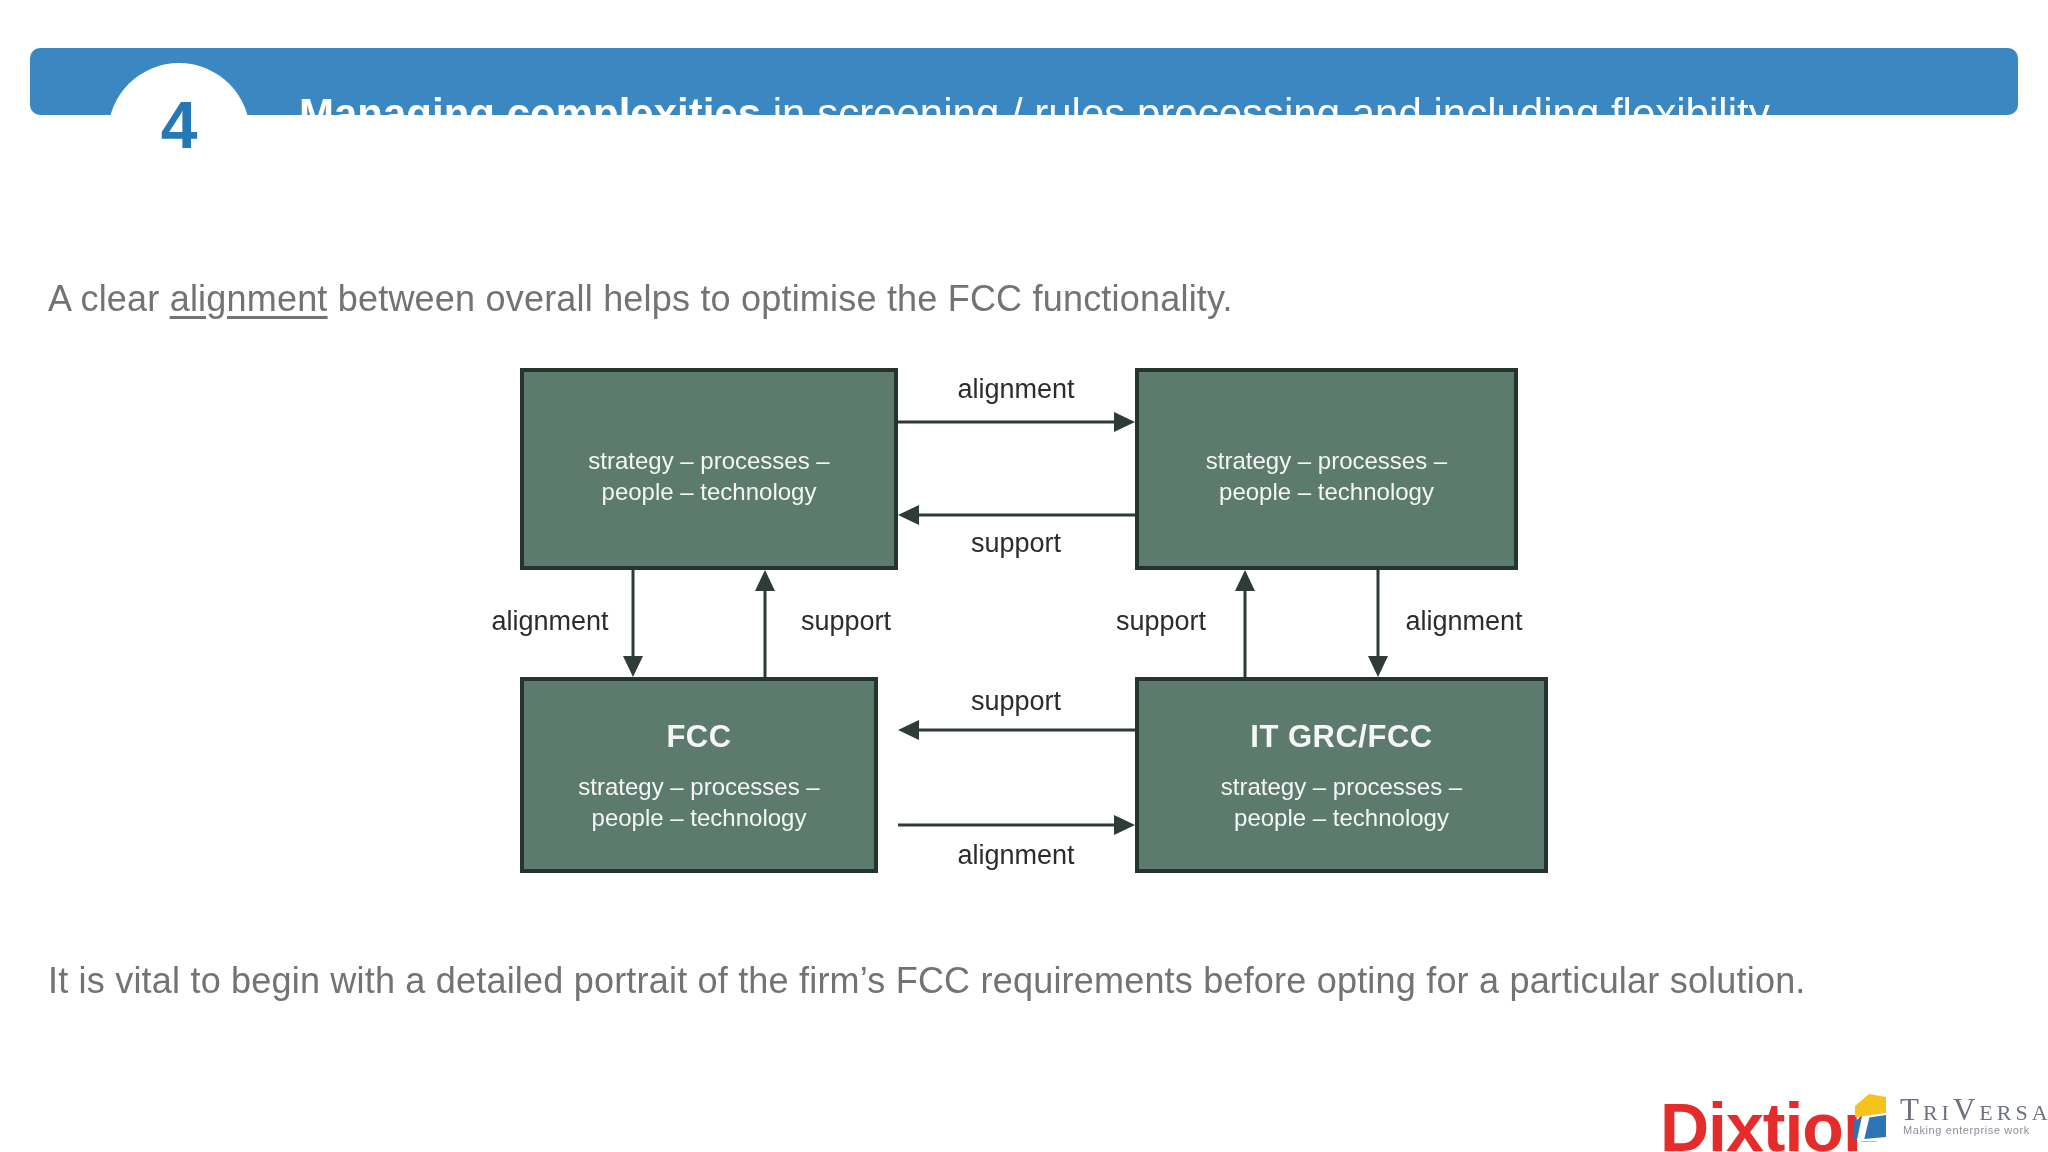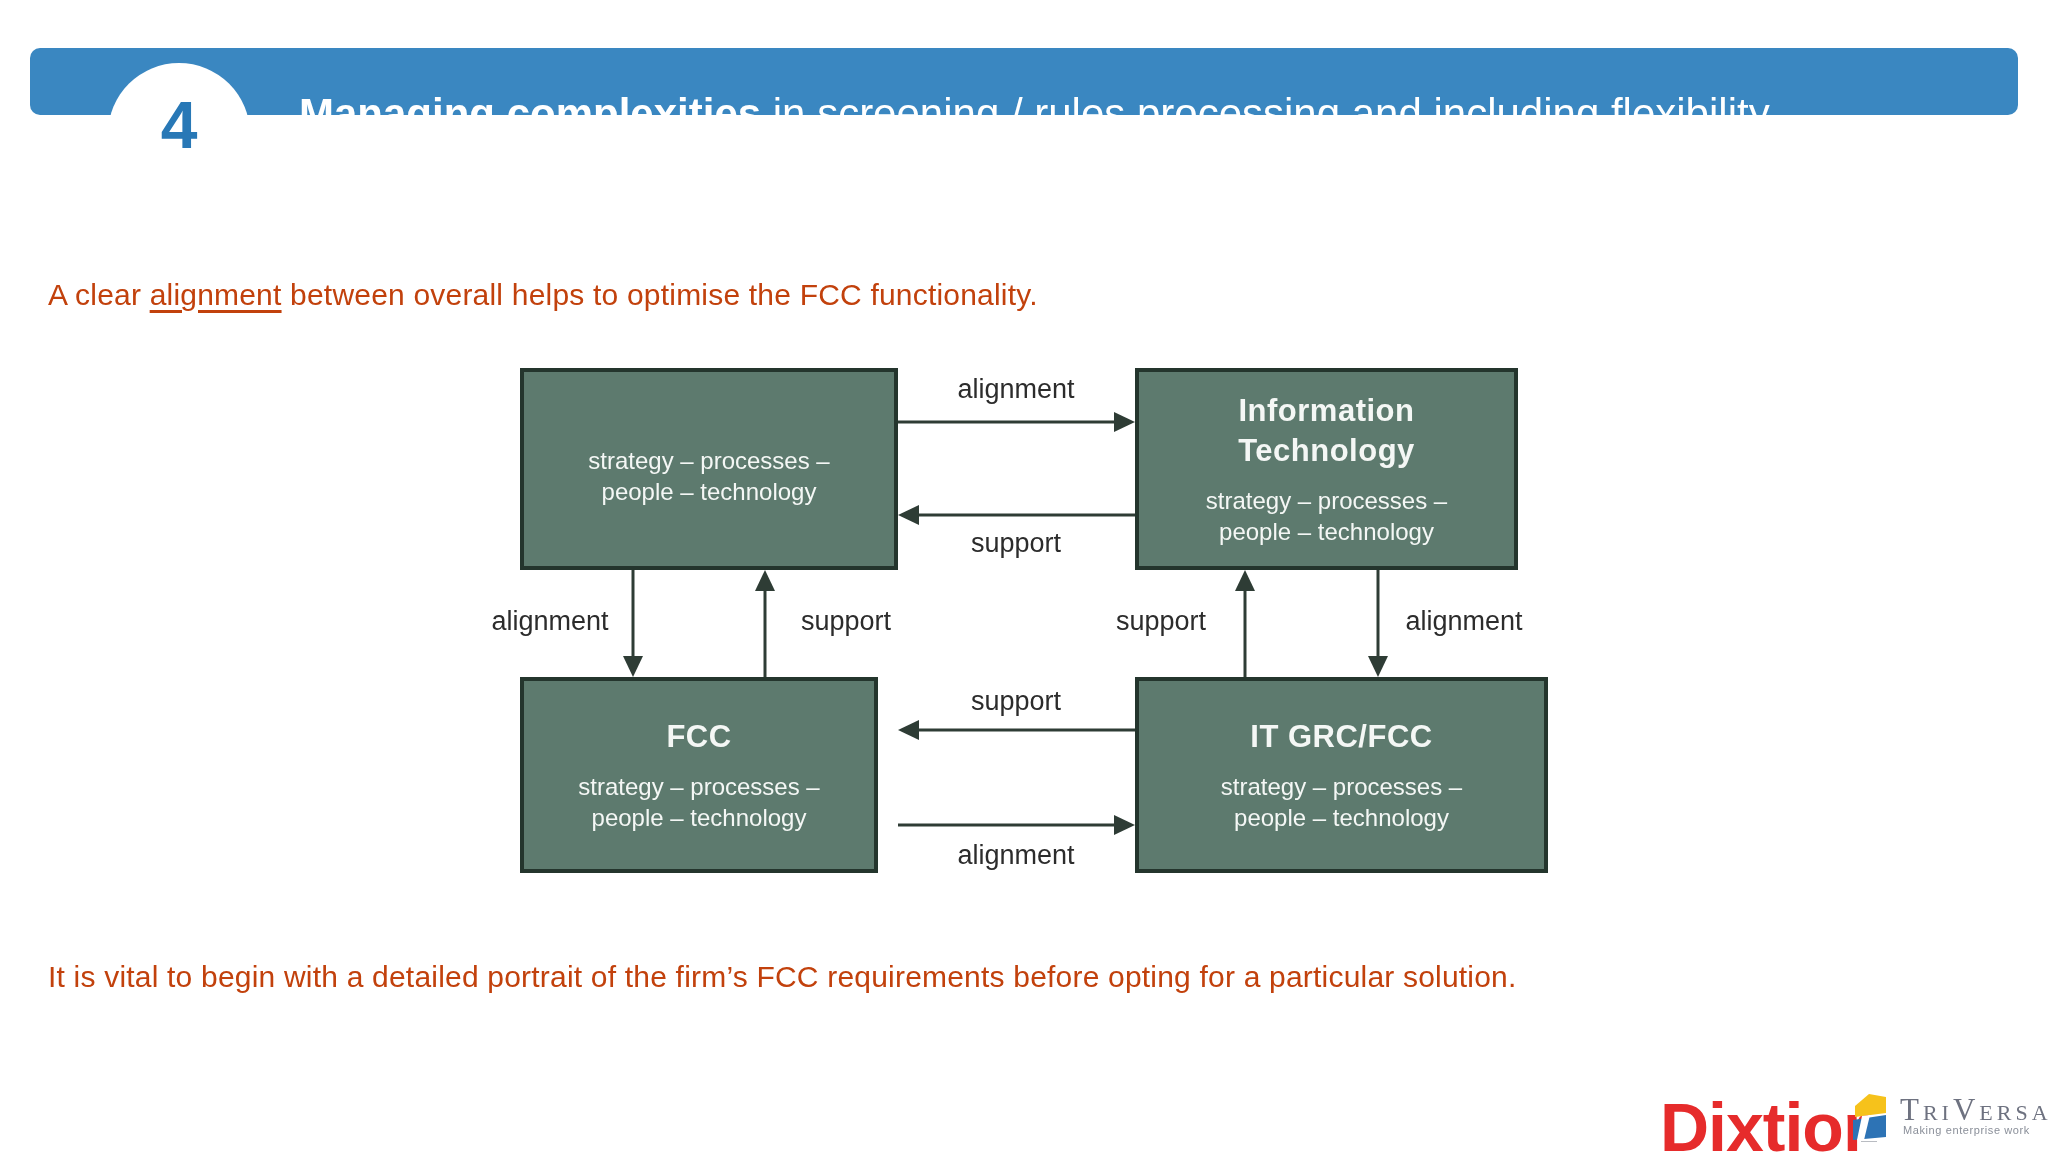--- a/index.html
+++ b/index.html
@@ -20,21 +20,21 @@
   .header-title .t-bold{font-weight:700;text-align:center;}
   .number-circle{
     position:absolute;left:108px;top:63px;width:142px;height:142px;
     background:#ffffff;border-radius:50%;z-index:2;
   }
   .slide-number{
     position:absolute;left:108px;top:92px;width:142px;text-align:center;
     font-size:66px;line-height:1;font-weight:700;color:#2878b6;z-index:3;
   }
   
-  .para{position:absolute;left:48px;font-size:30px;color:#c2410c;letter-spacing:0.2px;}
+  .para{position:absolute;left:48px;font-size:36px;color:#737373;letter-spacing:0.2px;}
   .para-intro{top:278px;}
   .para-closing{top:960px;}
   .u{text-decoration:underline;text-underline-offset:5px;}
   
   .diagram{position:absolute;left:520px;top:368px;width:998px;height:505px;}
   .dbox{
     position:absolute;background:#5d7a6e;border:4px solid #24352d;color:#f4f7f5;
     display:flex;flex-direction:column;align-items:center;justify-content:center;
     text-align:center;box-sizing:border-box;
   }
@@ -129,22 +129,20 @@
         <line x1="378" y1="457" x2="597" y2="457" stroke="#2e3c35" stroke-width="3"></line>
         <polygon points="615,457 594,447 594,467" fill="#2e3c35"></polygon>
       </g>
     </svg>
 
     <div class="dbox box-tl">
       <div class="bsub">strategy – processes –
 people – technology</div>
     </div>
     <div class="dbox box-tr">
-      <div class="btitle">Information
-Technology</div>
       <div class="bsub">strategy – processes –
 people – technology</div>
     </div>
     <div class="dbox box-bl">
       <div class="btitle">FCC</div>
       <div class="bsub">strategy – processes –
 people – technology</div>
     </div>
     <div class="dbox box-br">
       <div class="btitle">IT GRC/FCC</div>

